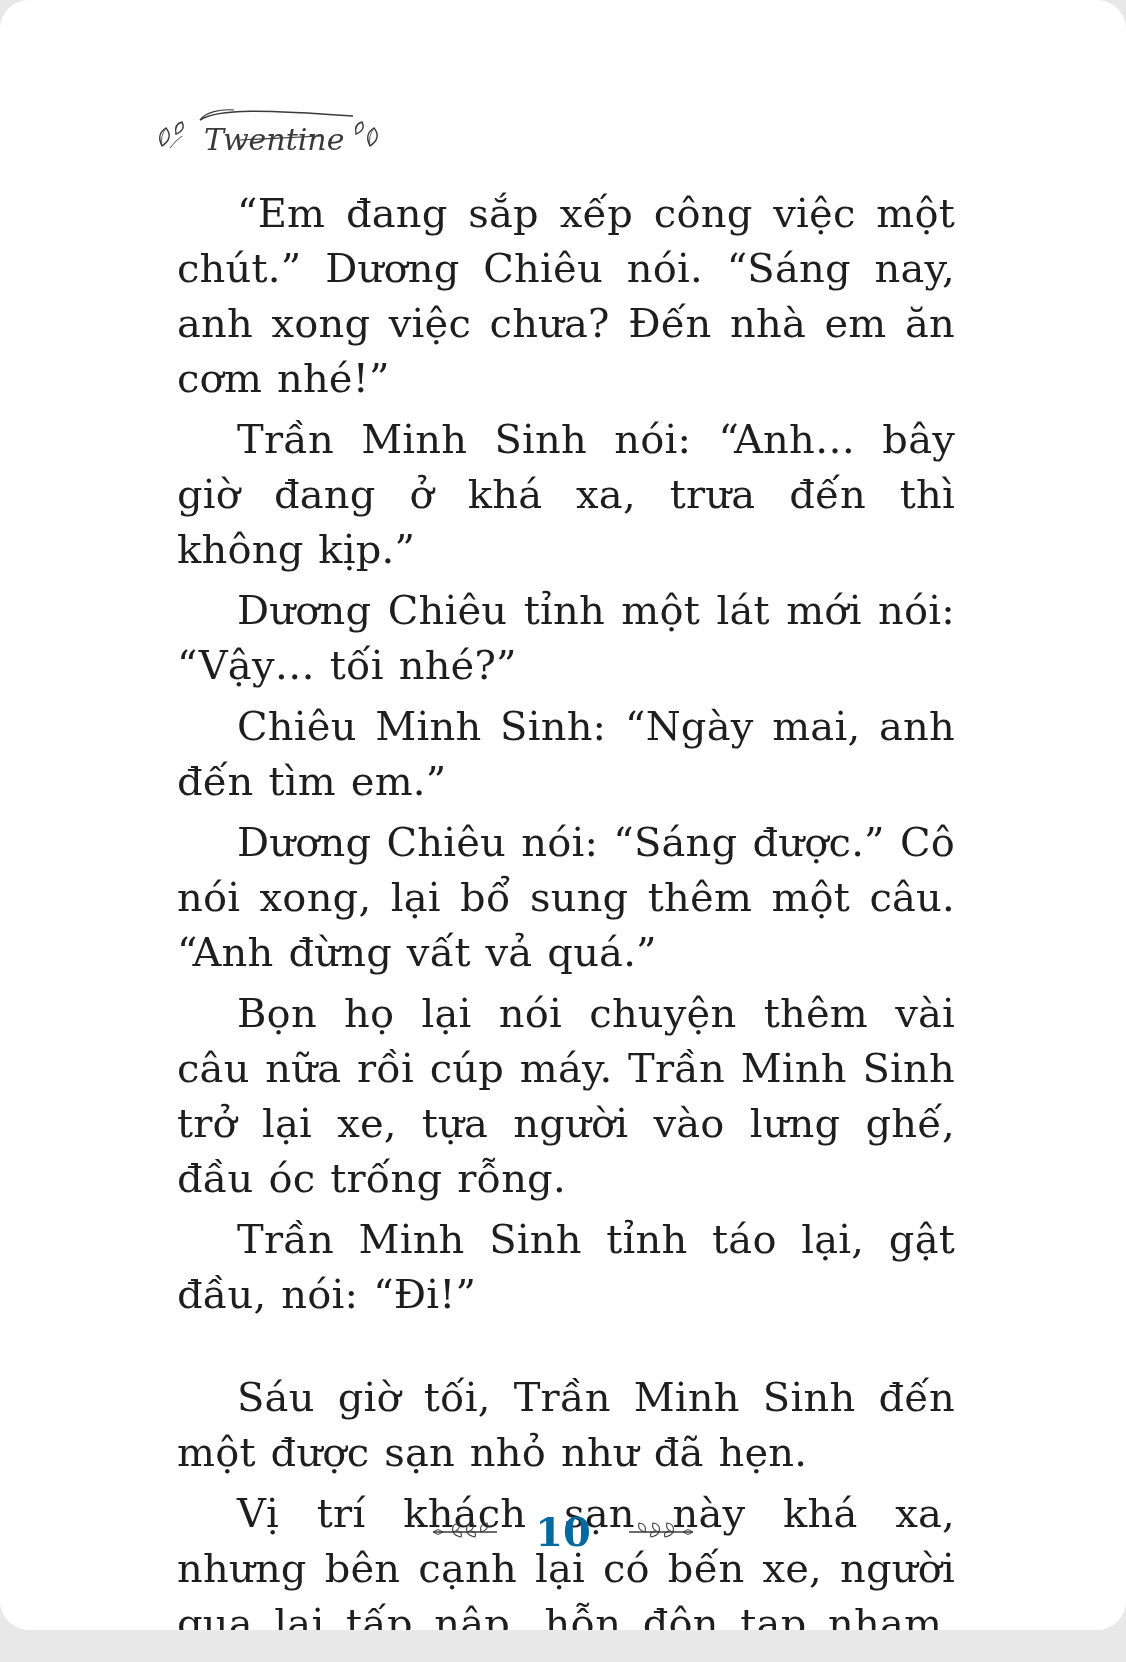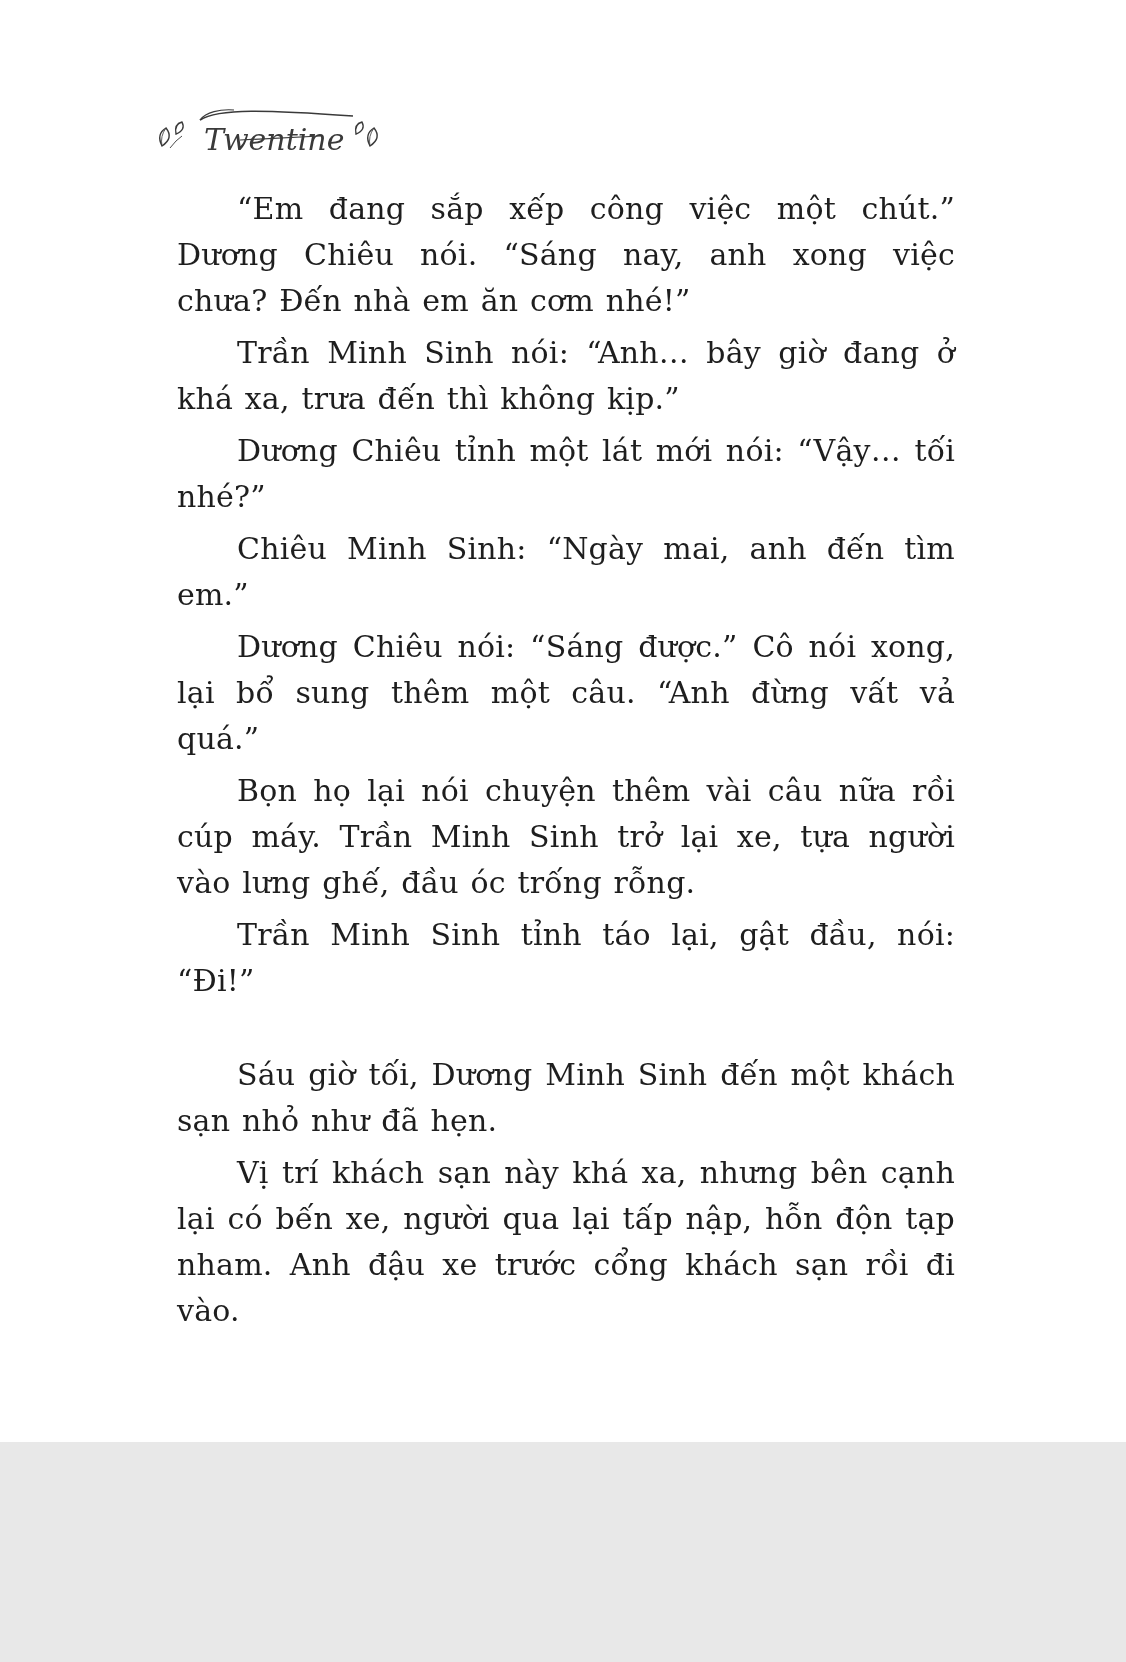--- a/index.html
+++ b/index.html
@@ -1,24 +1,25 @@
 <!DOCTYPE html>
 <html><head>
 <meta charset="utf-8">
 <style>
   html,body { margin:0; padding:0; background:#e8e8e8; }
   .page {
     position: relative;
     width: 1126px;
-    height: 1442px;
+    height: 1630px;
     margin: 0 auto;
     background: #ffffff;
     font-family: "DejaVu Serif", "Liberation Serif", serif;
     color: #1e1e1e;
     overflow: hidden;
+    border-radius: 29px;
   }
 
   
   .page-header {
     position: absolute;
     top: 100px;
     left: 148px;
     width: 240px;
     height: 70px;
   }
@@ -32,22 +33,22 @@
 
   
   .page-body {
     position: absolute;
     top: 186px;
     left: 177px;
     width: 778px;
   }
   .para {
     margin: 0 0 6px 0;
-    font-size: 30px;
-    line-height: 46px;
+    font-size: 40px;
+    line-height: 55px;
     text-align: justify;
     text-indent: 60px;
     letter-spacing: 0.2px;
     word-spacing: 2px;
   }
   .para.scene-break { margin-top: 48px; }
 
   
   .page-footer {
     position: absolute;
@@ -97,21 +98,21 @@
   </header>
 
   <main class="page-body">
     <p class="para">“Em đang sắp xếp công việc một chút.” Dương Chiêu nói. “Sáng nay, anh xong việc chưa? Đến nhà em ăn cơm nhé!”</p>
     <p class="para">Trần Minh Sinh nói: “Anh… bây giờ đang ở khá xa, trưa đến thì không kịp.”</p>
     <p class="para">Dương Chiêu tỉnh một lát mới nói: “Vậy… tối nhé?”</p>
     <p class="para">Chiêu Minh Sinh: “Ngày mai, anh đến tìm em.”</p>
     <p class="para">Dương Chiêu nói: “Sáng được.” Cô nói xong, lại bổ sung thêm một câu. “Anh đừng vất vả quá.”</p>
     <p class="para">Bọn họ lại nói chuyện thêm vài câu nữa rồi cúp máy. Trần Minh Sinh trở lại xe, tựa người vào lưng ghế, đầu óc trống rỗng.</p>
     <p class="para">Trần Minh Sinh tỉnh táo lại, gật đầu, nói: “Đi!”</p>
-    <p class="para scene-break">Sáu giờ tối, Dương Minh Sinh đến một khách sạn nhỏ như đã hẹn.</p>
+    <p class="para scene-break">Sáu giờ tối, Trần Minh Sinh đến một được sạn nhỏ như đã hẹn.</p>
     <p class="para">Vị trí khách sạn này khá xa, nhưng bên cạnh lại có bến xe, người qua lại tấp nập, hỗn độn tạp nham. Anh đậu xe trước cổng khách sạn rồi đi vào.</p>
   </main>
 
   <footer class="page-footer">
     <span class="flourish">
       <svg width="72" height="24" viewBox="0 0 72 24" fill="none" stroke="#3a3a3a">
         <path d="M4 12 L68 12" stroke-width="1.3"></path>
         <path d="M4 12 L9 9.5 L14 12 L9 14.5 Z" stroke-width="1"></path>
         <path d="M24 12 Q22 4 30 3 Q32 10 24 12 Z" stroke-width="1.1"></path>
         <path d="M24 12 Q26 16 32 17 Q34 12 28 11" stroke-width="1.1"></path>

